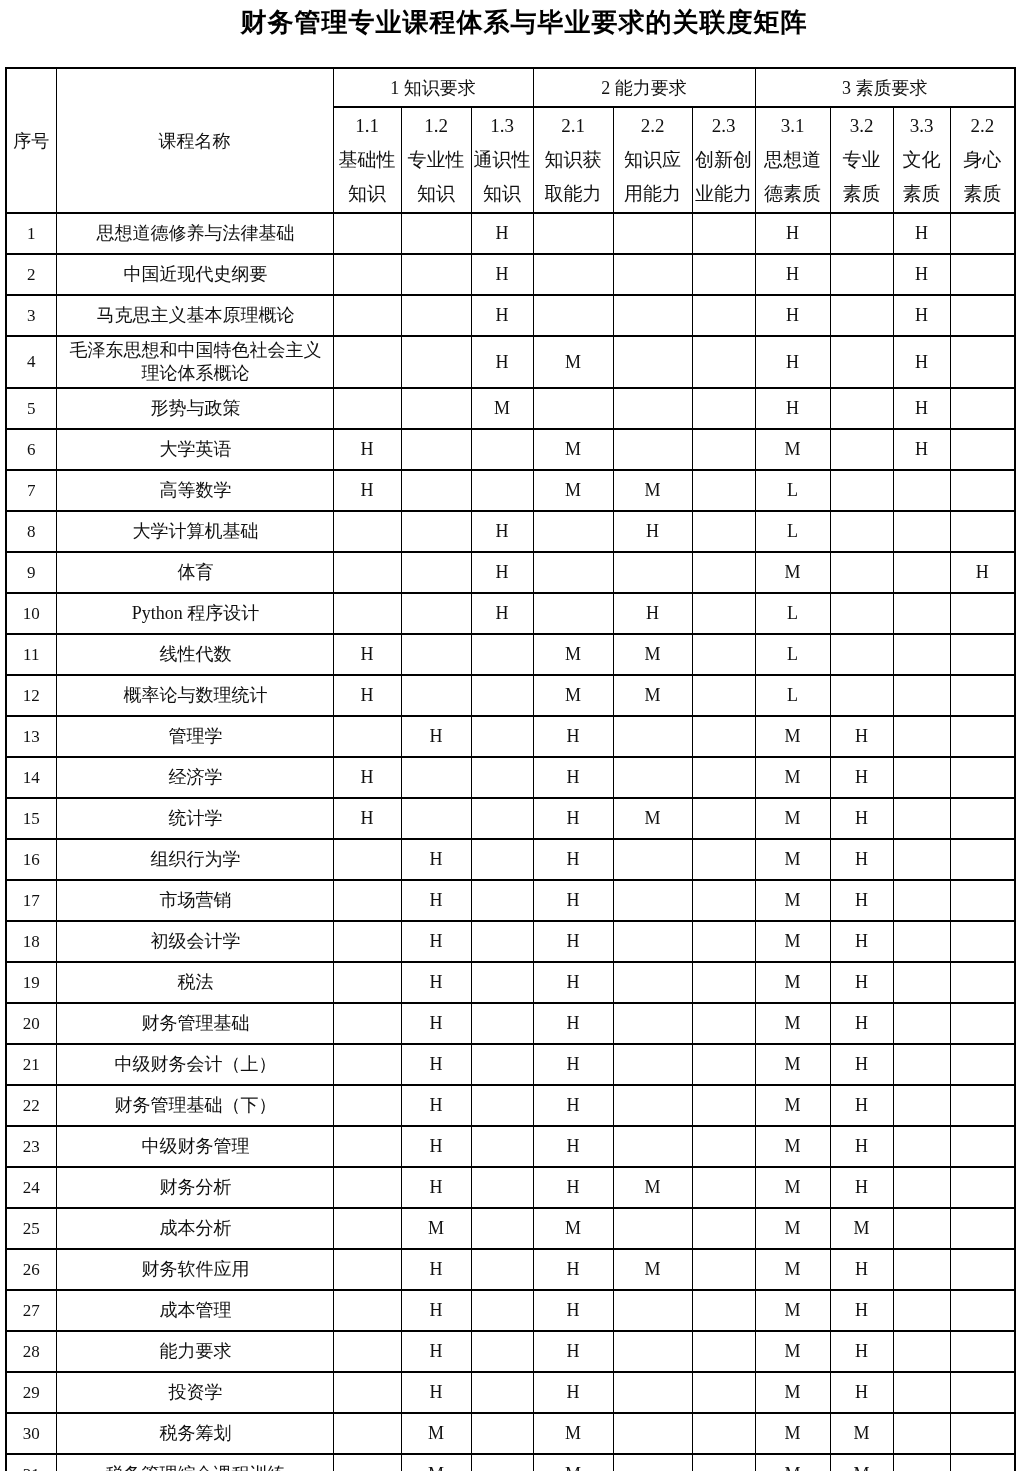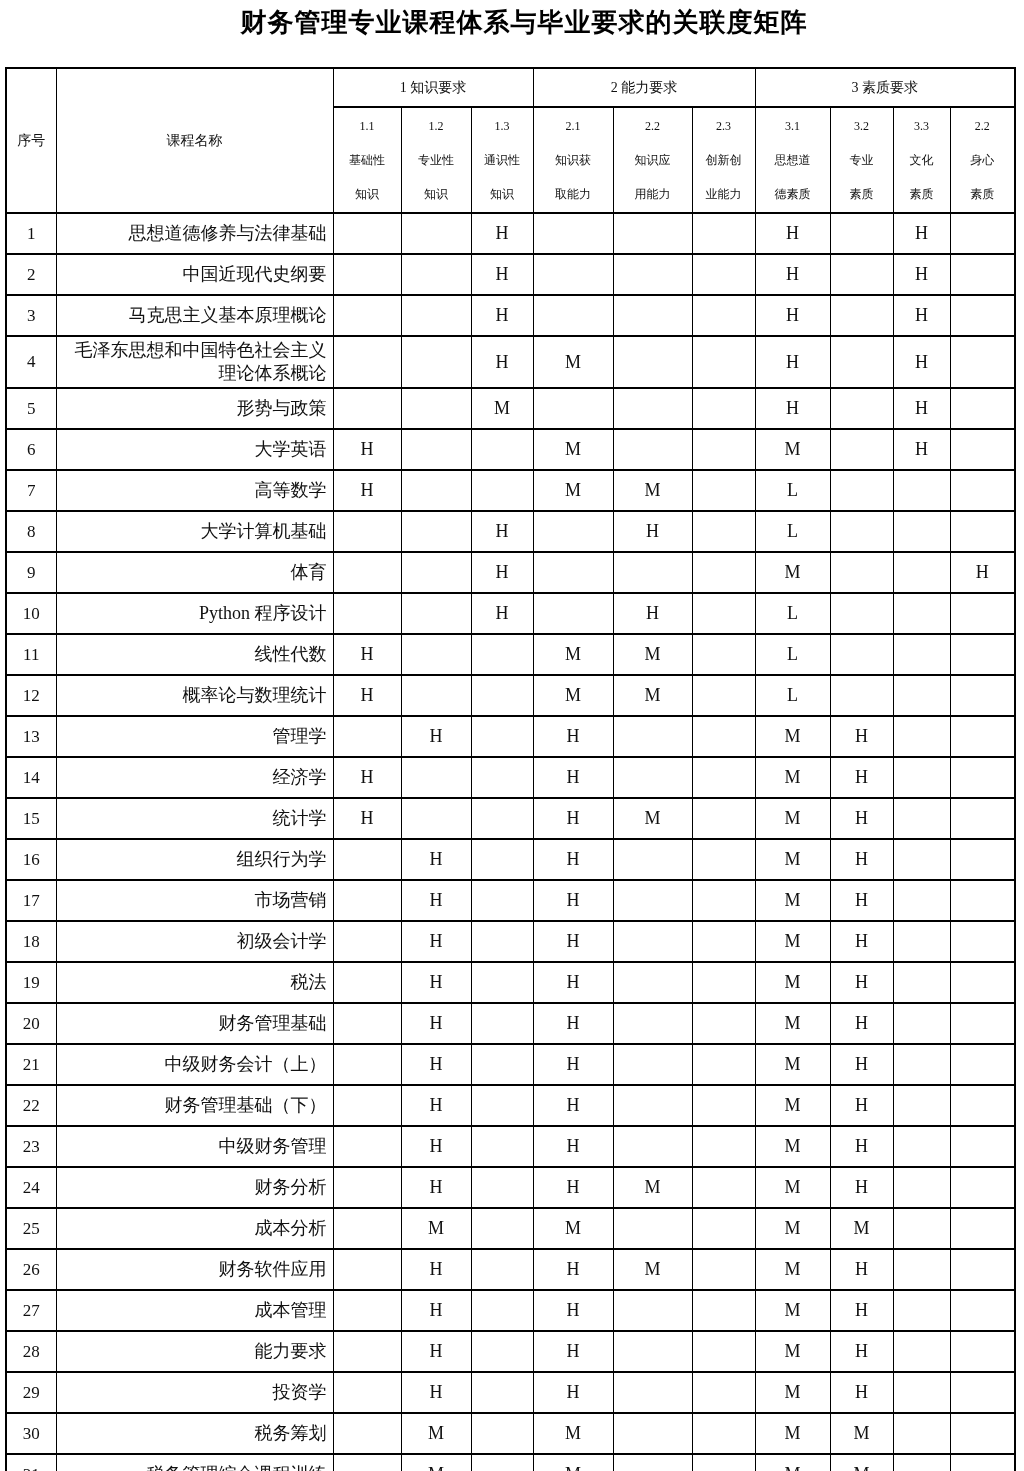--- a/index.html
+++ b/index.html
@@ -31,28 +31,28 @@
   }
   .matrix th, .matrix td {
     border: 1px solid #000;
     border-top-width: 2px;
     border-bottom-width: 2px;
     padding: 0;
     font-weight: normal;
     overflow: hidden;
   }
   
-  thead tr.group-row th { height: 37px; font-size: 14px; text-align: center; vertical-align: middle; }
+  thead tr.group-row th { height: 37px; font-size: 18px; text-align: center; vertical-align: middle; }
   thead th.corner { font-size: 18px; text-align: center; vertical-align: middle; }
-  thead tr.sub-row th { height: 104px; text-align: center; vertical-align: middle; font-size: 12px; }
+  thead tr.sub-row th { height: 104px; text-align: center; vertical-align: middle; font-size: 19px; }
   thead tr.sub-row th div { line-height: 34px; }
   
   tbody td { height: 35px; font-size: 18px; vertical-align: middle; }
   tbody td.no { text-align: center; font-size: 17px; }
-  tbody td.course { text-align: right; padding: 2px 6px 2px 8px; line-height: 23px; }
+  tbody td.course { text-align: center; padding: 2px 6px 2px 8px; line-height: 23px; }
   tbody tr:nth-child(n+9) td.course { }
   tbody td.val { text-align: center; }
 </style>
 </head>
 <body>
 
 <div class="page">
   <h1 class="doc-title">财务管理专业课程体系与毕业要求的关联度矩阵</h1>
   <table class="matrix">
     <colgroup>

